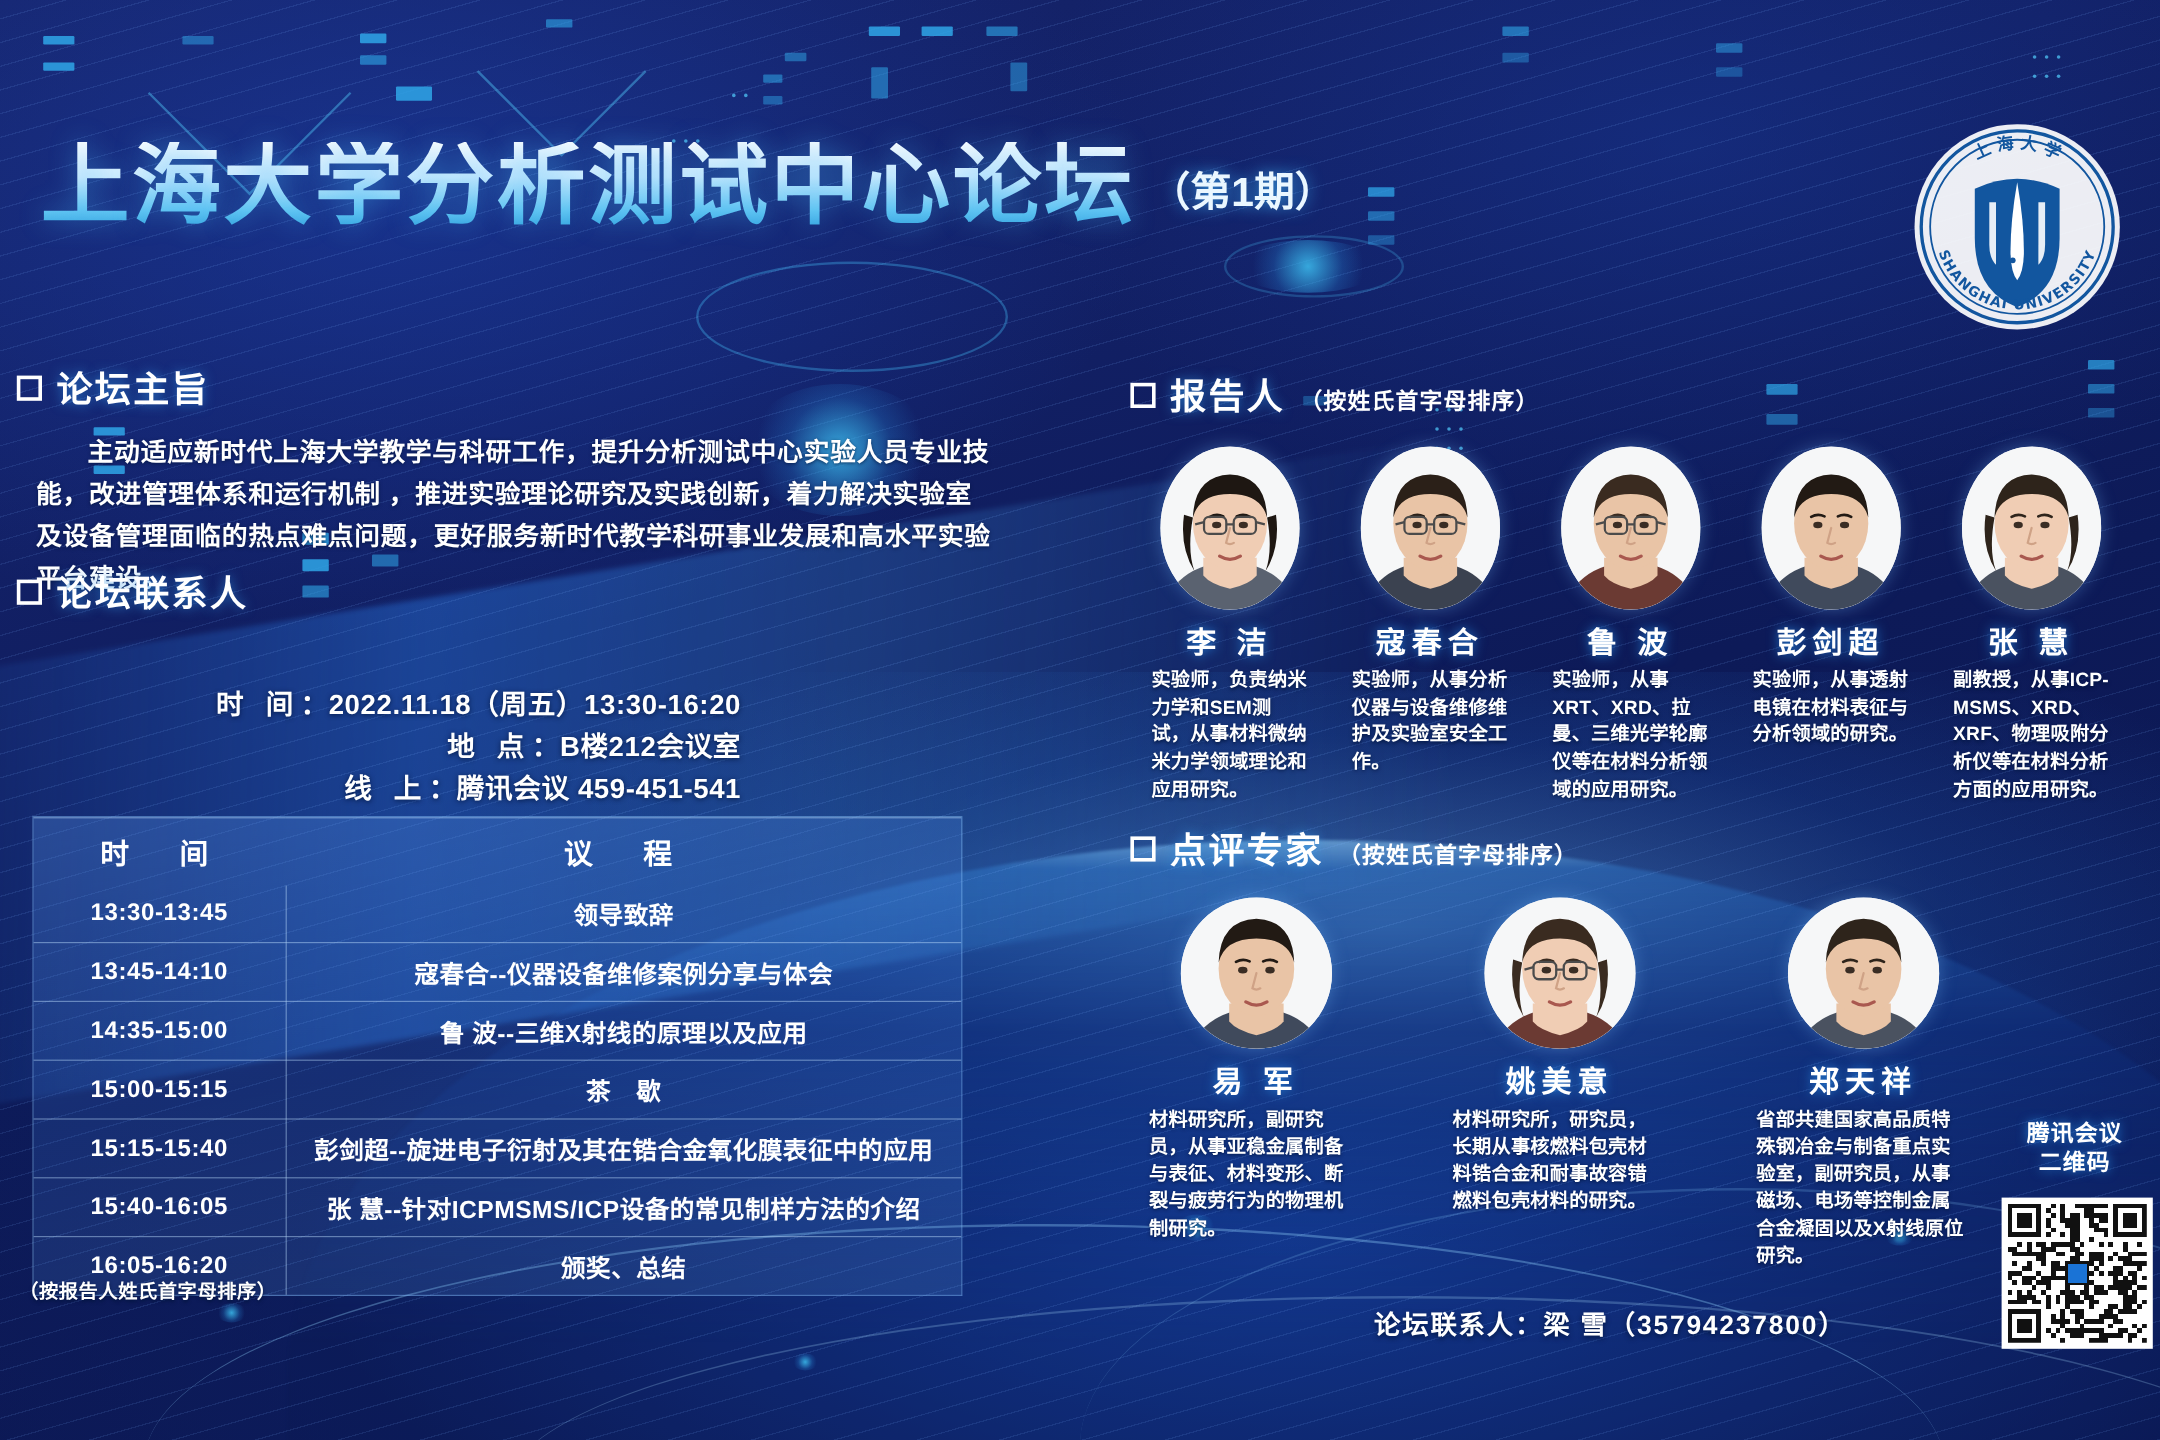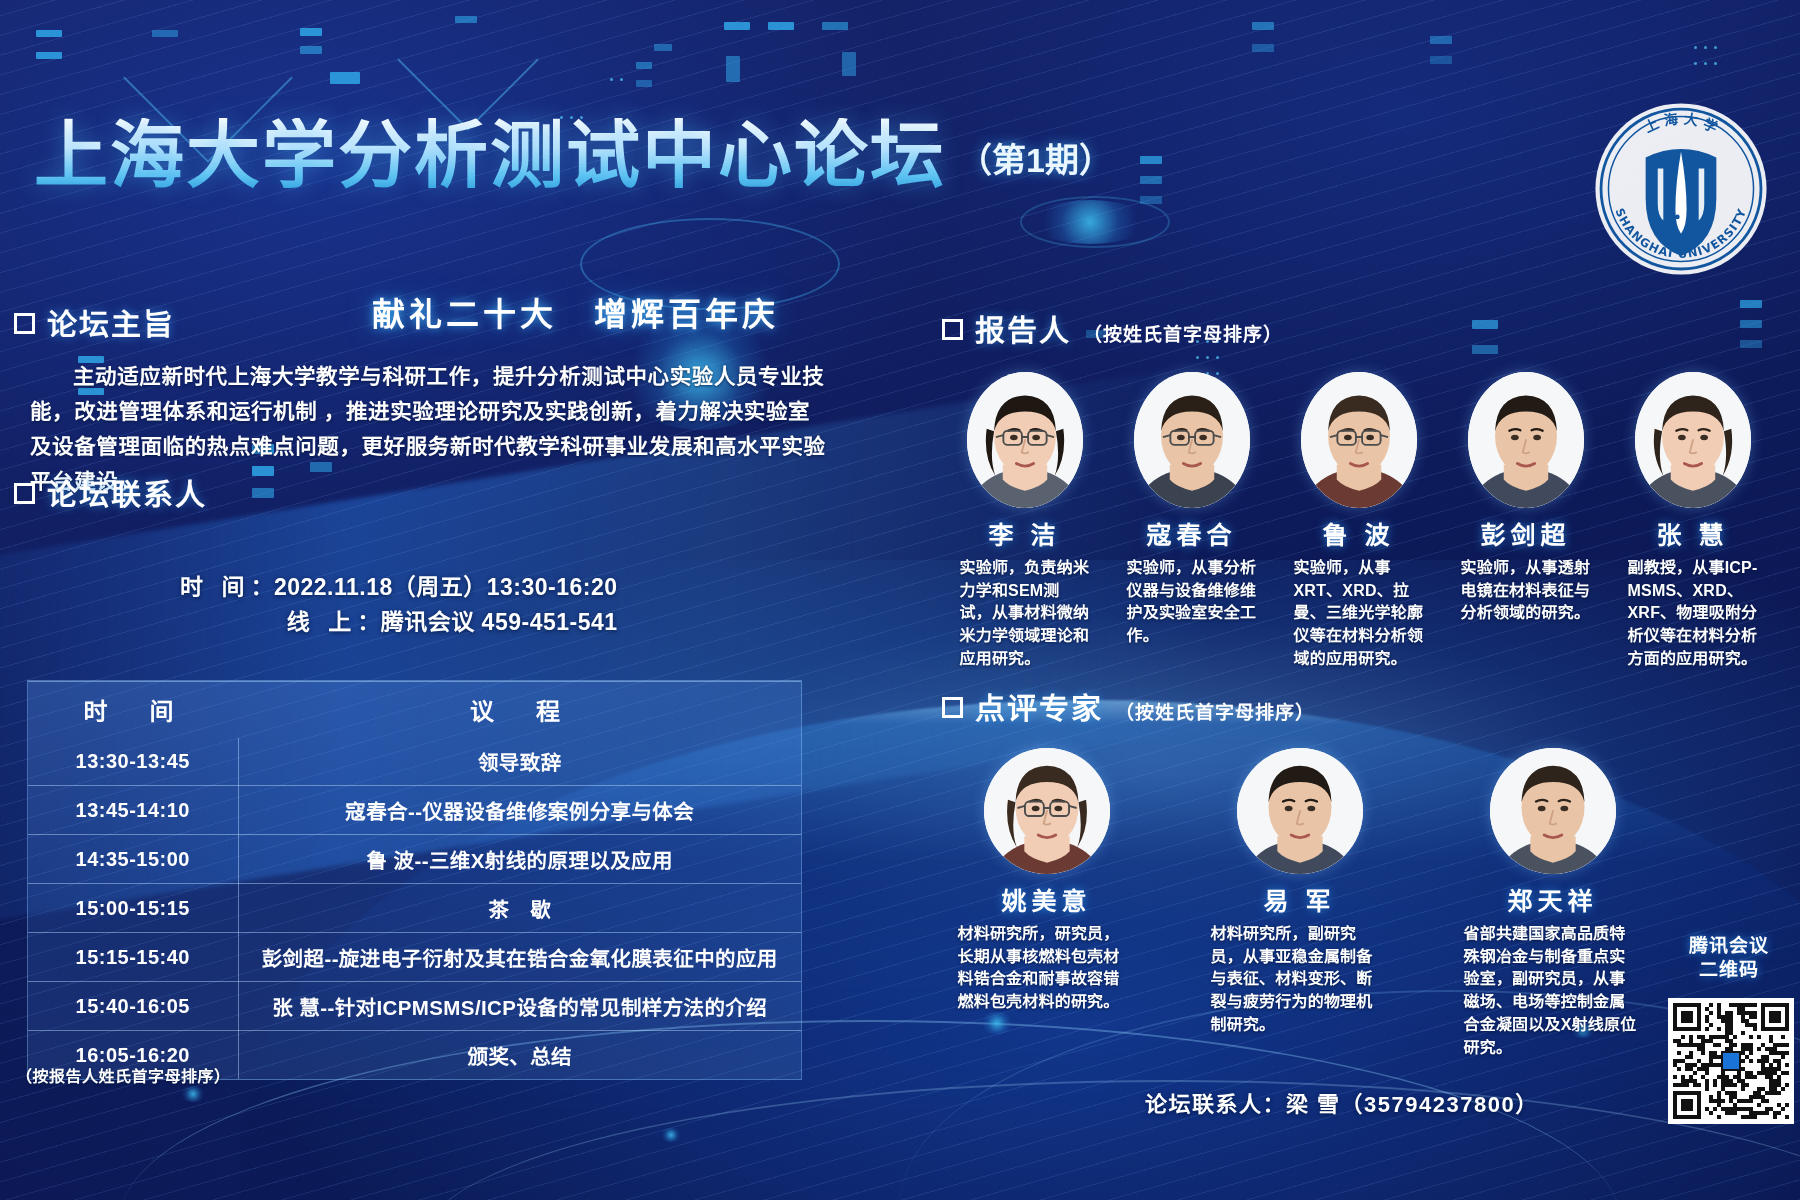--- a/index.html
+++ b/index.html
@@ -208,21 +208,20 @@
     <i class="dot" style="left:1694px;top:62px;"></i>
       <i class="dot" style="left:1704px;top:62px;"></i>
       <i class="dot" style="left:1714px;top:62px;"></i>
   </div>
 
   <div class="title-wrap">
     <div class="main-title">上海大学分析测试中心论坛</div>
     <div class="issue">（第1期）</div>
   </div>
 
-  <div class="subtitle">献礼二十大　增辉百年庆</div>
 
   <div class="sulogo">
     <svg viewBox="0 0 200 200" aria-hidden="true">
       <defs>
         <path id="arcTop" d="M 30 100 A 70 70 0 0 1 170 100"></path>
         <path id="arcBot" d="M 26 100 A 74 74 0 0 0 174 100"></path>
       </defs>
       <circle cx="100" cy="100" r="92" fill="#ffffff" opacity=".92"></circle>
       <circle cx="100" cy="100" r="86" fill="none" stroke="#12569f" stroke-width="3"></circle>
       <circle cx="100" cy="100" r="78" fill="none" stroke="#12569f" stroke-width="1.6"></circle>
@@ -247,20 +246,23 @@
   <div class="purpose-body">主动适应新时代上海大学教学与科研工作，提升分析测试中心实验人员专业技能，改进管理体系和运行机制 ，推进实验理论研究及实践创新，着力解决实验室及设备管理面临的热点难点问题，更好服务新时代教学科研事业发展和高水平实验平台建设。</div>
 
   <div class="sec" style="left:14px;top:470px;">
     <span class="sq"></span>
     <span class="sec-title">论坛联系人</span>
   </div>
 
   <div class="meta">
     <div>
       <span class="lbl">时 间</span>：<span>2022.11.18（周五）13:30-16:20</span>
+    </div>
+    <div>
+      <span class="lbl">地 点</span>：<span>B楼212会议室</span>
     </div>
     <div>
       <span class="lbl">线 上</span>：<span>腾讯会议 459-451-541</span>
     </div>
   </div>
 
   <div class="tablebox">
     <table class="agenda">
       <colgroup>
           <col class="c1">
@@ -441,20 +443,41 @@
   <div class="sec" style="left:942px;top:684px;">
     <span class="sq"></span>
     <span class="sec-title">点评专家</span>
     <span class="sec-note">（按姓氏首字母排序）</span>
   </div>
   <div class="people" id="experts-row" style="left:950px;top:748px;width:700px;gap:60px;">
       <div class="person" style="width: 193px;">
         <div class="avatar" style="width: 126px; height: 126px;">
   <svg viewBox="0 0 100 110" preserveAspectRatio="xMidYMid slice">
     <rect width="100" height="110" fill="#f6f7f8"></rect>
+    <ellipse cx="50" cy="112" rx="44" ry="34" fill="#404a5c"></ellipse>
+    <path d="M50 96 q-13 -3 -18 -9 l0 -12 h36 l0 12 q-5 6 -18 9z" fill="#e9c4a6"></path>
+    <ellipse cx="50" cy="52" rx="25" ry="31" fill="#e9c4a6"></ellipse>
+    <path d="M25 48 q1 -28 25 -29 q24 1 25 29 q-4 -16 -25 -16 q-21 0 -25 16z" fill="#221a14"></path>
+
+    <ellipse cx="41" cy="53" rx="3.1" ry="2.2" fill="#3a2d24"></ellipse>
+    <ellipse cx="59" cy="53" rx="3.1" ry="2.2" fill="#3a2d24"></ellipse>
+    <path d="M36.5 47.5 q4.5 -2.6 9 -.3" stroke="#221a14" stroke-width="1.8" fill="none" stroke-linecap="round"></path>
+    <path d="M54.5 47.2 q4.5 -2.3 9 .3" stroke="#221a14" stroke-width="1.8" fill="none" stroke-linecap="round"></path>
+    <path d="M50 55 l-2.6 10 q2.6 1.6 5.2 0" stroke="#cfa286" stroke-width="1.5" fill="none" stroke-linecap="round"></path>
+    <path d="M43 74 q7 4.2 14 0" stroke="#a9584f" stroke-width="2.2" fill="none" stroke-linecap="round"></path>
+
+  </svg>
+        </div>
+        <div class="pname">易 军</div>
+        <div class="pbio" style="width: 178px; margin: 6px auto 0px;">材料研究所，副研究员，从事亚稳金属制备与表征、材料变形、断裂与疲劳行为的物理机制研究。</div>
+      </div>
+      <div class="person" style="width: 193px;">
+        <div class="avatar" style="width: 126px; height: 126px;">
+  <svg viewBox="0 0 100 110" preserveAspectRatio="xMidYMid slice">
+    <rect width="100" height="110" fill="#f6f7f8"></rect>
     <ellipse cx="50" cy="112" rx="44" ry="34" fill="#6b3a33"></ellipse>
     <path d="M50 96 q-13 -3 -18 -9 l0 -12 h36 l0 12 q-5 6 -18 9z" fill="#f0cdb4"></path>
     <ellipse cx="50" cy="52" rx="25" ry="31" fill="#f0cdb4"></ellipse>
     <path d="M25 48 q1 -28 25 -29 q24 1 25 29 q-4 -16 -25 -16 q-21 0 -25 16z" fill="#3a2b20"></path>
     <path d="M25 48 q-4 22 1 36 q-10 -16 -7 -38z M75 48 q4 22 -1 36 q10 -16 7 -38z" fill="#3a2b20"></path>
     <ellipse cx="41" cy="53" rx="3.1" ry="2.2" fill="#3a2d24"></ellipse>
     <ellipse cx="59" cy="53" rx="3.1" ry="2.2" fill="#3a2d24"></ellipse>
     <path d="M36.5 47.5 q4.5 -2.6 9 -.3" stroke="#3a2b20" stroke-width="1.8" fill="none" stroke-linecap="round"></path>
     <path d="M54.5 47.2 q4.5 -2.3 9 .3" stroke="#3a2b20" stroke-width="1.8" fill="none" stroke-linecap="round"></path>
     <path d="M50 55 l-2.6 10 q2.6 1.6 5.2 0" stroke="#cfa286" stroke-width="1.5" fill="none" stroke-linecap="round"></path>
@@ -463,41 +486,20 @@
        <rect x="32.5" y="47.5" width="15" height="11.5" rx="3.4"></rect>
        <rect x="52.5" y="47.5" width="15" height="11.5" rx="3.4"></rect>
        <path d="M47.5 52.6 h5"></path>
               <path d="M32.5 51 l-6 1.6"></path>
               <path d="M67.5 51 l6 1.6"></path>
             </g>
   </svg>
         </div>
         <div class="pname">姚美意</div>
         <div class="pbio" style="width: 178px; margin: 6px auto 0px;">材料研究所，研究员，长期从事核燃料包壳材料锆合金和耐事故容错燃料包壳材料的研究。</div>
-      </div>
-      <div class="person" style="width: 193px;">
-        <div class="avatar" style="width: 126px; height: 126px;">
-  <svg viewBox="0 0 100 110" preserveAspectRatio="xMidYMid slice">
-    <rect width="100" height="110" fill="#f6f7f8"></rect>
-    <ellipse cx="50" cy="112" rx="44" ry="34" fill="#404a5c"></ellipse>
-    <path d="M50 96 q-13 -3 -18 -9 l0 -12 h36 l0 12 q-5 6 -18 9z" fill="#e9c4a6"></path>
-    <ellipse cx="50" cy="52" rx="25" ry="31" fill="#e9c4a6"></ellipse>
-    <path d="M25 48 q1 -28 25 -29 q24 1 25 29 q-4 -16 -25 -16 q-21 0 -25 16z" fill="#221a14"></path>
-
-    <ellipse cx="41" cy="53" rx="3.1" ry="2.2" fill="#3a2d24"></ellipse>
-    <ellipse cx="59" cy="53" rx="3.1" ry="2.2" fill="#3a2d24"></ellipse>
-    <path d="M36.5 47.5 q4.5 -2.6 9 -.3" stroke="#221a14" stroke-width="1.8" fill="none" stroke-linecap="round"></path>
-    <path d="M54.5 47.2 q4.5 -2.3 9 .3" stroke="#221a14" stroke-width="1.8" fill="none" stroke-linecap="round"></path>
-    <path d="M50 55 l-2.6 10 q2.6 1.6 5.2 0" stroke="#cfa286" stroke-width="1.5" fill="none" stroke-linecap="round"></path>
-    <path d="M43 74 q7 4.2 14 0" stroke="#a9584f" stroke-width="2.2" fill="none" stroke-linecap="round"></path>
-
-  </svg>
-        </div>
-        <div class="pname">易 军</div>
-        <div class="pbio" style="width: 178px; margin: 6px auto 0px;">材料研究所，副研究员，从事亚稳金属制备与表征、材料变形、断裂与疲劳行为的物理机制研究。</div>
       </div>
       <div class="person" style="width: 193px;">
         <div class="avatar" style="width: 126px; height: 126px;">
   <svg viewBox="0 0 100 110" preserveAspectRatio="xMidYMid slice">
     <rect width="100" height="110" fill="#f6f7f8"></rect>
     <ellipse cx="50" cy="112" rx="44" ry="34" fill="#4a5260"></ellipse>
     <path d="M50 96 q-13 -3 -18 -9 l0 -12 h36 l0 12 q-5 6 -18 9z" fill="#e9c4a6"></path>
     <ellipse cx="50" cy="52" rx="25" ry="31" fill="#e9c4a6"></ellipse>
     <path d="M25 48 q1 -28 25 -29 q24 1 25 29 q-4 -16 -25 -16 q-21 0 -25 16z" fill="#2e241b"></path>
 

